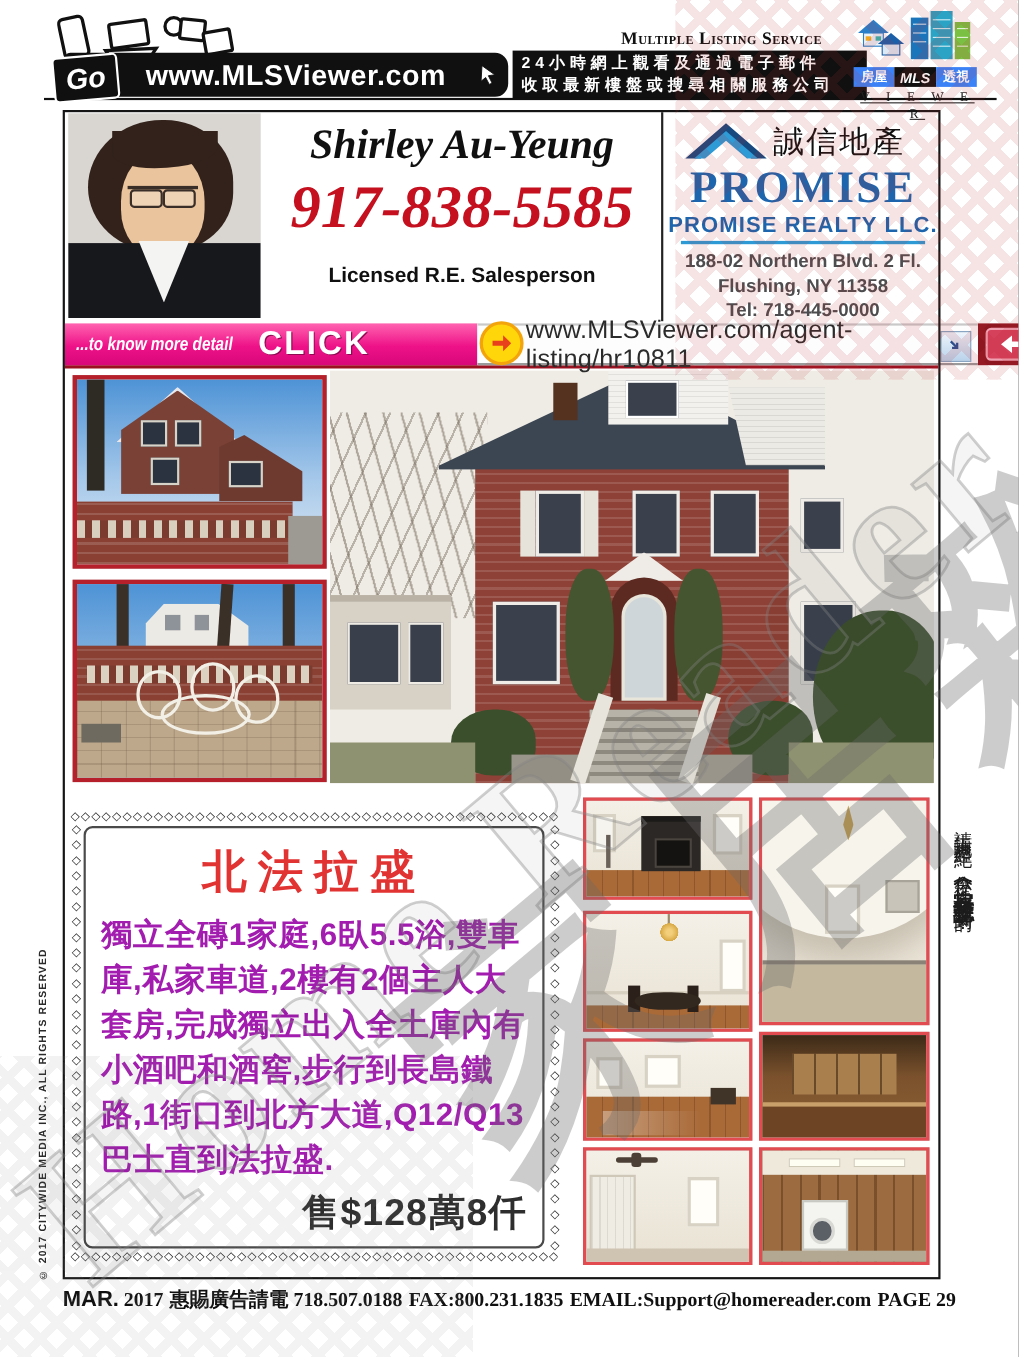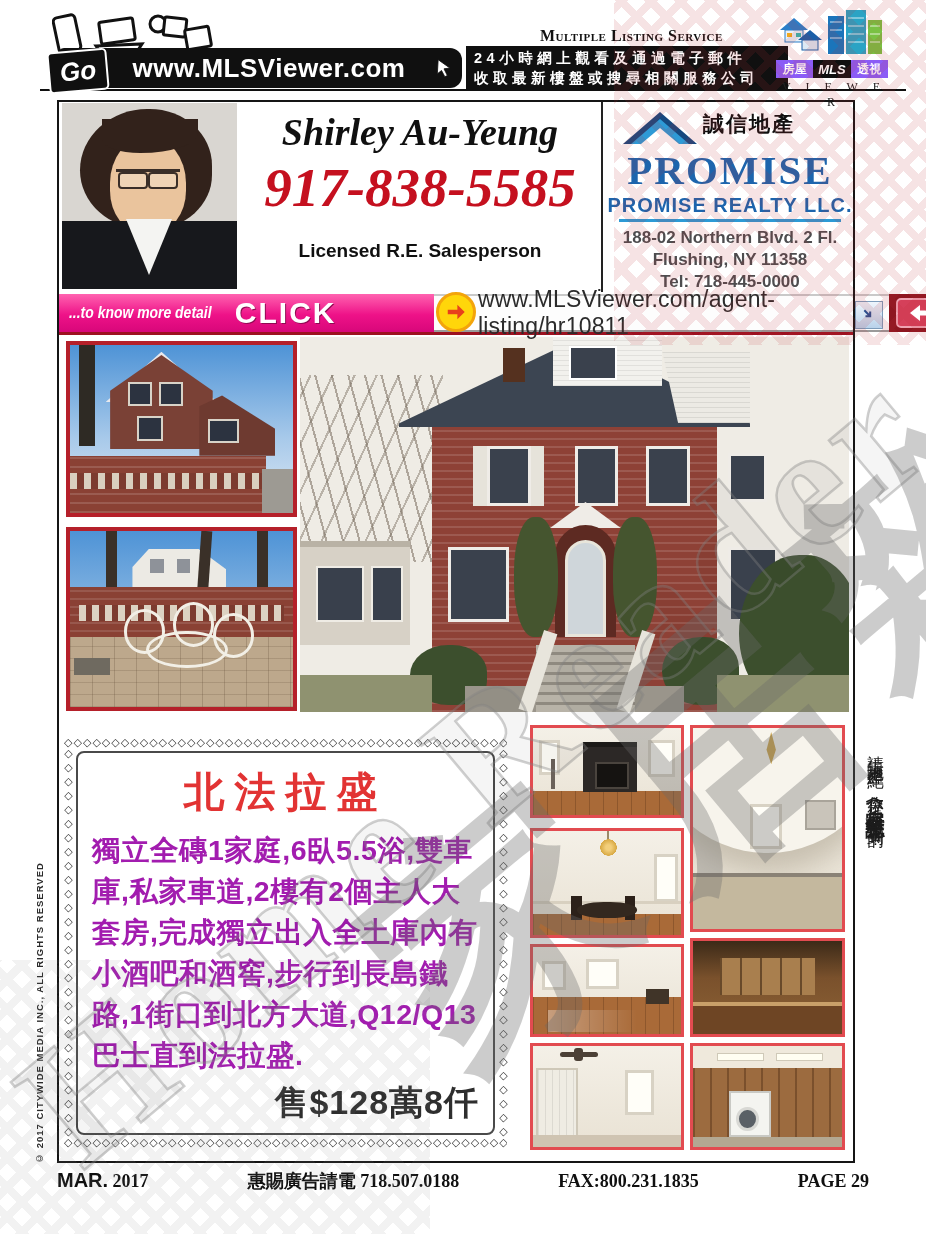--- a/index.html
+++ b/index.html
@@ -11,30 +11,30 @@
           display:flex;align-items:center;}
   #go-tab{left:48px;top:50px;width:56px;height:38px;background:#101010;border:2px solid #fff;border-radius:5px;
           transform:rotate(-5deg);color:#fff;font:italic 800 26px "Liberation Sans",sans-serif;
           display:flex;align-items:center;justify-content:center;z-index:3;}
   #go-url{flex:1;text-align:center;color:#fff;font-weight:800;font-size:26px;letter-spacing:.5px;padding-left:46px;}
   #go-cursor{width:20px;height:20px;margin-right:8px;}
   #devices{left:52px;top:10px;width:170px;height:44px;}
   #tagline-bar{left:466px;top:46px;width:306px;height:44px;background:#101010;color:#fff;
                display:flex;flex-direction:column;justify-content:center;padding:0 8px;}
   .tagline{font-size:14.5px;font-weight:700;letter-spacing:4.5px;line-height:20px;white-space:nowrap;}
-  #mls-label{left:540px;top:27px;width:232px;text-align:left;font-family:"Liberation Serif",serif;
+  #mls-label{left:540px;top:27px;width:232px;text-align:center;font-family:"Liberation Serif",serif;
              font-weight:700;font-size:16px;font-variant:small-caps;letter-spacing:.5px;}
   #logo{left:776px;top:8px;width:112px;height:84px;}
   #logo-art{position:relative;width:112px;height:46px;}
   #logo-tags{display:flex;height:18px;margin-top:2px;}
   .logo-tag{color:#fff;font-weight:800;font-size:12px;display:flex;align-items:center;justify-content:center;padding:0 3px;}
-  .tag-red{background:#8b5cf6;flex:1;}
+  .tag-red{background:#3b82f6;flex:1;}
   .tag-black{background:#101010;flex:1;font-style:italic;font-size:13px;}
   #logo-viewer{text-align:center;font-family:"Liberation Serif",serif;font-size:12px;letter-spacing:6px;
-               color:#222;margin-top:2px;padding-left:4px;}
+               color:#222;margin-top:2px;padding-left:4px;text-decoration:underline;}
   #header-rule{left:40px;top:89px;width:866px;height:2px;background:#101010;}
   
   #frame{left:57px;top:100px;width:798px;height:1063px;border:2px solid #151515;box-sizing:border-box;z-index:25;pointer-events:none;}
   
   #agent-photo{left:62px;top:103px;width:175px;height:186px;background:#d9d6d1;overflow:hidden;}
   .hair{position:absolute;left:18px;top:6px;width:132px;height:120px;background:#32221b;border-radius:52% 48% 46% 50%;}
   .face{position:absolute;left:48px;top:34px;width:76px;height:96px;background:#eac49d;border-radius:48% 48% 44% 44%;}
   .fringe{position:absolute;left:40px;top:16px;width:96px;height:34px;background:#32221b;border-radius:0 0 60% 40%;}
   .glasses{position:absolute;left:54px;top:66px;width:64px;height:16px;border-top:3px solid #3a2e28;}
   .glass{position:absolute;top:0;width:26px;height:13px;border:2.5px solid #3a2e28;border-radius:4px;background:rgba(255,255,255,.25);}
@@ -42,21 +42,21 @@
   .collar{position:absolute;left:64px;top:116px;width:46px;height:56px;background:#f4f4f2;clip-path:polygon(0 0,100% 0,50% 100%);}
   #agent-name{left:240px;top:110px;width:360px;text-align:center;font-family:"Liberation Serif",serif;
               font-style:italic;font-weight:700;font-size:38px;color:#101010;}
   #agent-phone{left:240px;top:156px;width:360px;text-align:center;font-family:"Liberation Serif",serif;
                font-style:italic;font-weight:800;font-size:55px;color:#c5101f;}
   #agent-title{left:240px;top:240px;width:360px;text-align:center;font-weight:800;font-size:19px;color:#101010;}
   #agent-divider{left:601px;top:102px;width:2px;height:190px;background:#222;}
   
   #promise{left:605px;top:102px;width:250px;height:190px;}
   #promise-roof{position:absolute;left:16px;top:6px;width:78px;height:38px;}
-  #promise-cn{position:absolute;left:98px;top:8px;width:176px;font-weight:700;font-size:21px;color:#101010;letter-spacing:2px;}
+  #promise-cn{position:absolute;left:98px;top:8px;width:176px;font-weight:400;font-size:28px;color:#101010;letter-spacing:2px;}
   #promise-brand{position:absolute;left:0;top:44px;width:250px;text-align:center;font-family:"Liberation Serif",serif;
                  font-weight:800;font-size:41px;color:#1d65ad;letter-spacing:2px;}
   #promise-llc{position:absolute;left:0;top:92px;width:250px;text-align:center;font-weight:800;font-size:20px;color:#1d65ad;letter-spacing:1px;}
   #promise-underline{position:absolute;left:14px;top:117px;width:222px;height:3px;background:#2d9ad5;}
   .promise-addr{position:absolute;left:0;width:250px;text-align:center;font-weight:800;font-size:17px;color:#4d4d4f;}
   
   #click-bar{left:59px;top:294px;width:896px;height:38px;display:flex;z-index:8;}
   #click-pink{width:375px;background:linear-gradient(#ff63b0 0%,#ee1288 55%,#d8077a 100%);display:flex;align-items:center;}
   #click-prompt{color:#fff;font-style:italic;font-weight:800;font-size:17px;letter-spacing:0;transform:scaleX(.82);
                 transform-origin:left center;white-space:nowrap;margin-left:10px;}
@@ -457,20 +457,21 @@
     <div class="sh floorc"></div>
   </div>
 
   <div id="right-note" class="abs"><span>請告訴地產經紀：你是從</span><span class="brand">《家居雜誌》</span><span>上看到的！</span></div>
   <div id="left-copy" class="abs">© 2017 CITYWIDE MEDIA INC., ALL RIGHTS RESERVED</div>
 
   <div id="footer" class="abs">
     <span><span class="month">MAR.</span> <span>2017</span></span>
     <span><span>惠賜廣告請電</span> <span>718.507.0188</span></span>
     <span>FAX:800.231.1835</span>
+    <span>EMAIL:Support@homereader.com</span>
     <span>PAGE 29</span>
   </div>
 
   <div id="wm-hatch-tr" class="abs wm"></div>
   <div id="wm-hatch-bl" class="abs wm"></div>
   <div id="wm-latin" class="abs wm">Home Reader</div>
   <div id="wm-cjk" class="abs wm">家居雜誌</div>
 
 </div>
 

